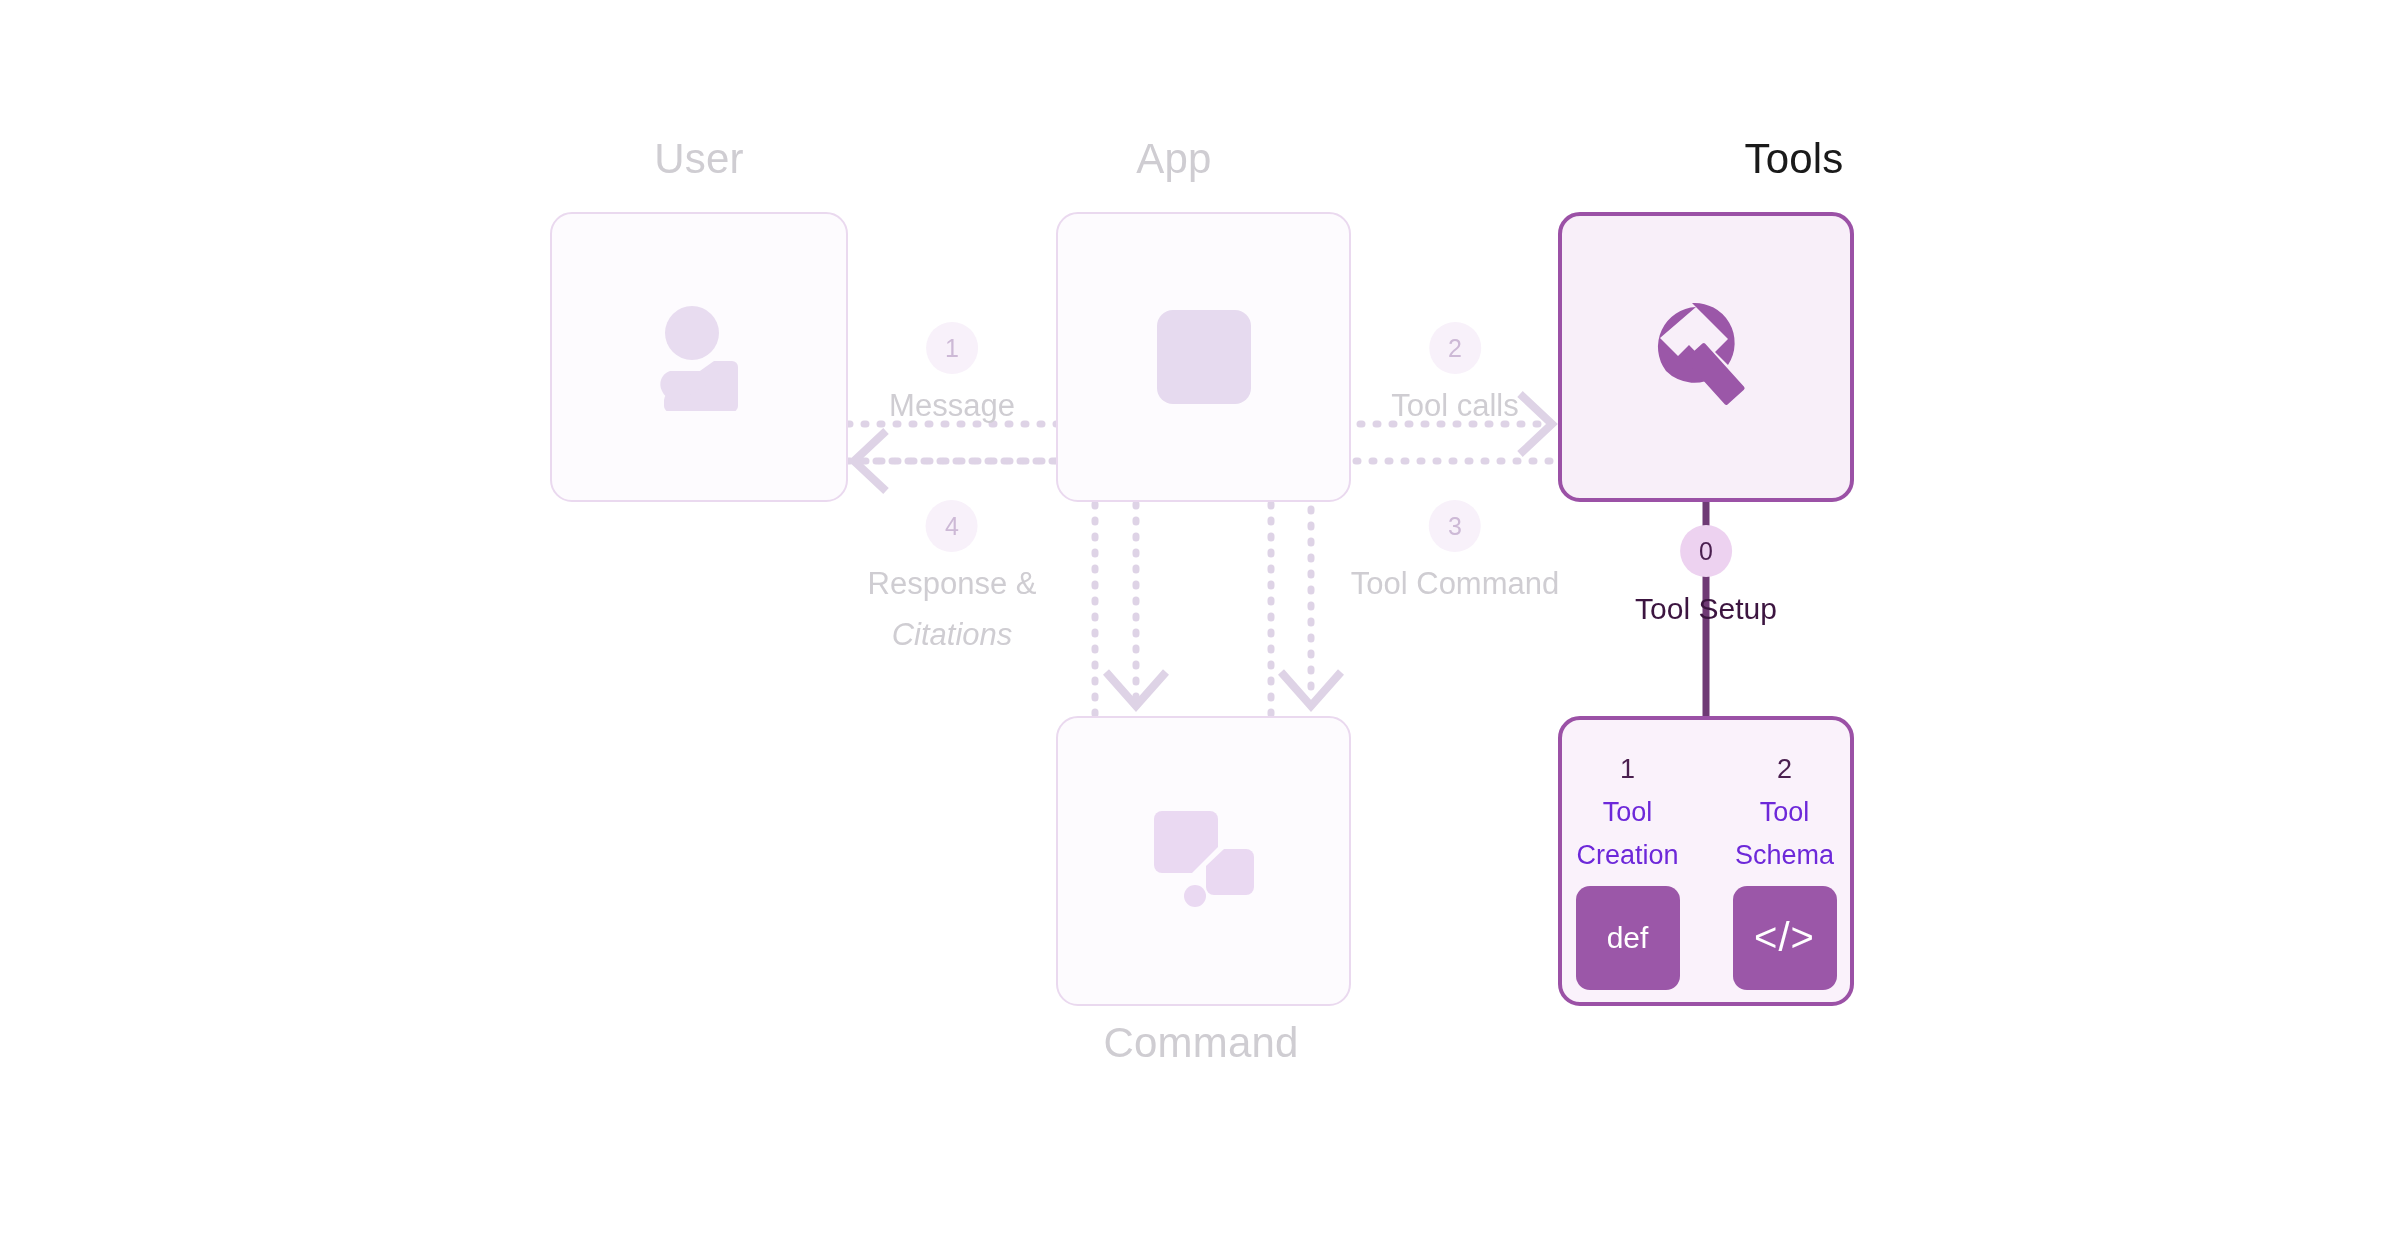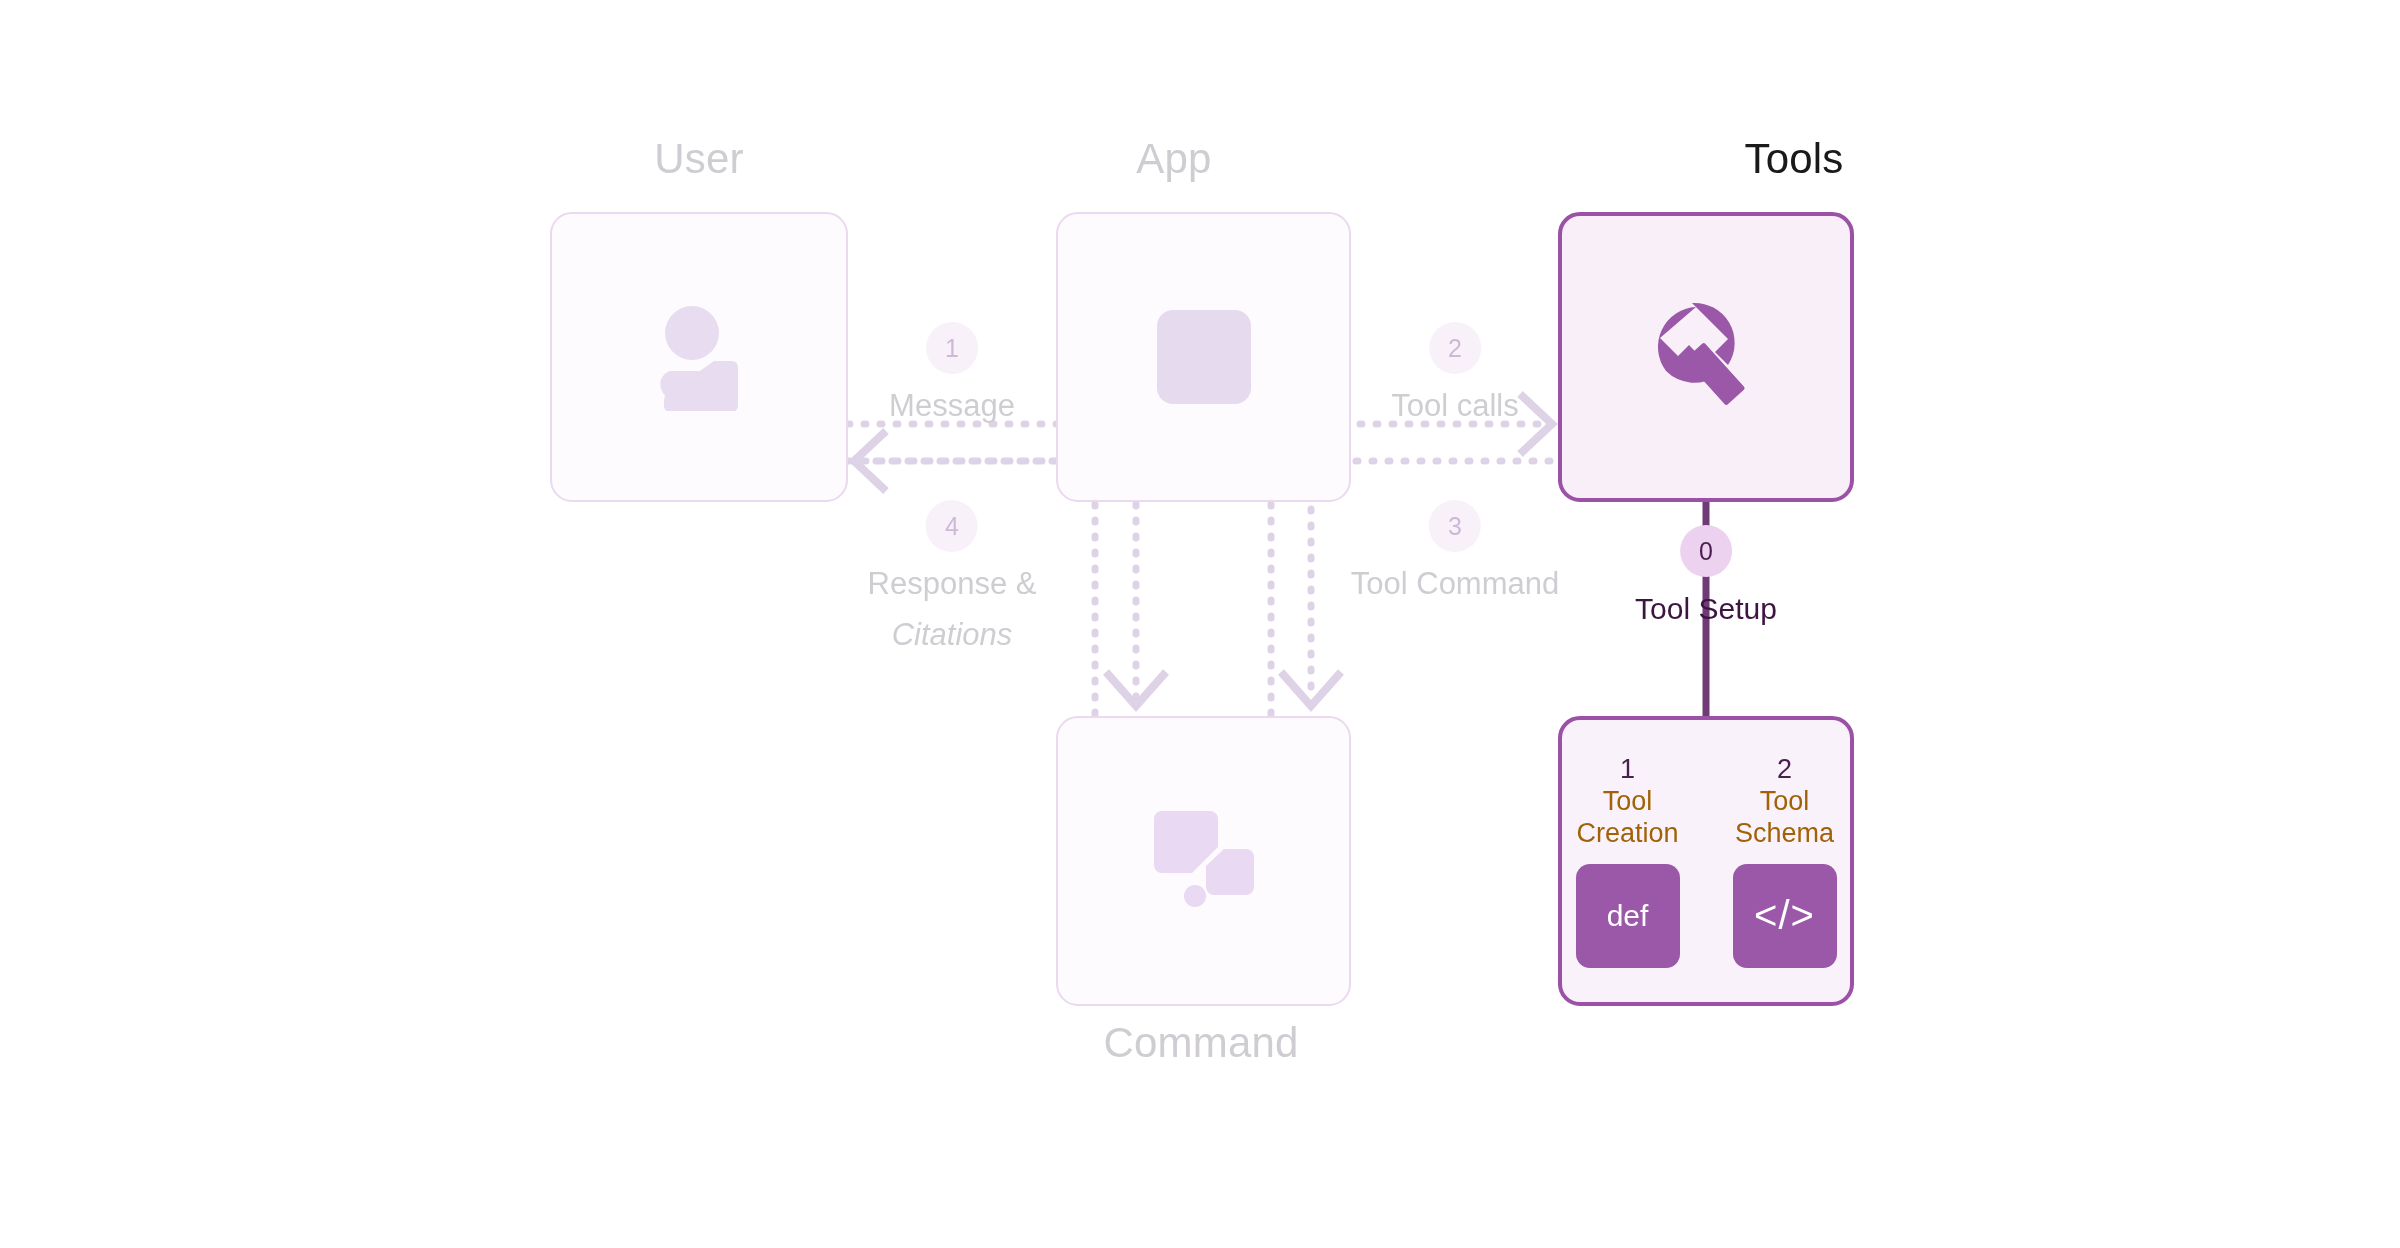--- a/index.html
+++ b/index.html
@@ -105,24 +105,24 @@
     flex-direction: column;
     align-items: center;
   }
   .subcol .num {
     font-size: 27px;
     color: #4a1f4f;
     line-height: 1.15;
   }
   .subcol .lbl {
     font-size: 27px;
-    color: #a16207;
+    color: #6d28d9;
     line-height: 1.16;
     text-align: center;
-    margin-top: 1px;
+    margin-top: 12px;
   }
   .subcol .chip {
     margin-top: 14px;
     width: 104px;
     height: 104px;
     border-radius: 14px;
     background: #9b57a8;
     color: #ffffff;
     display: flex;
     align-items: center;

